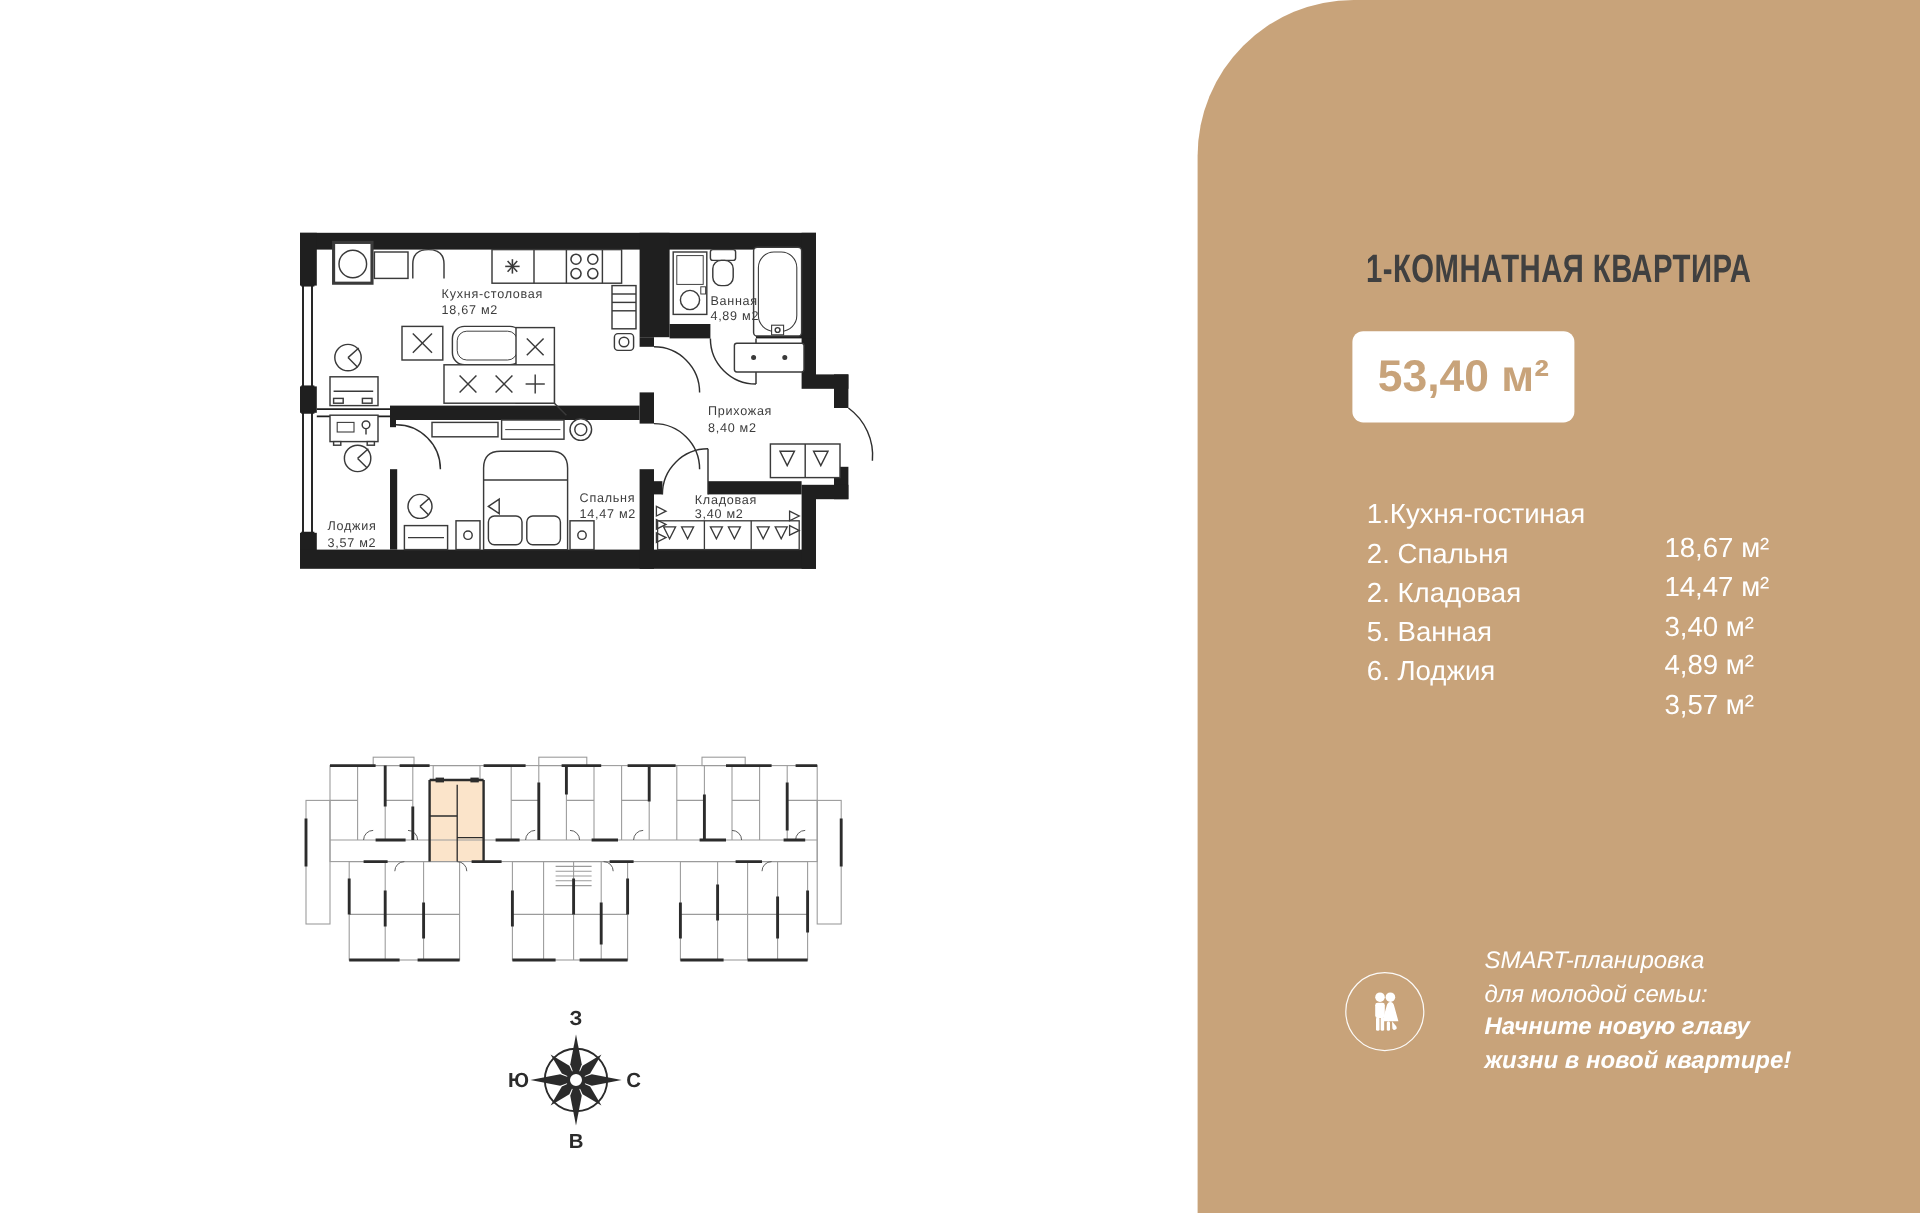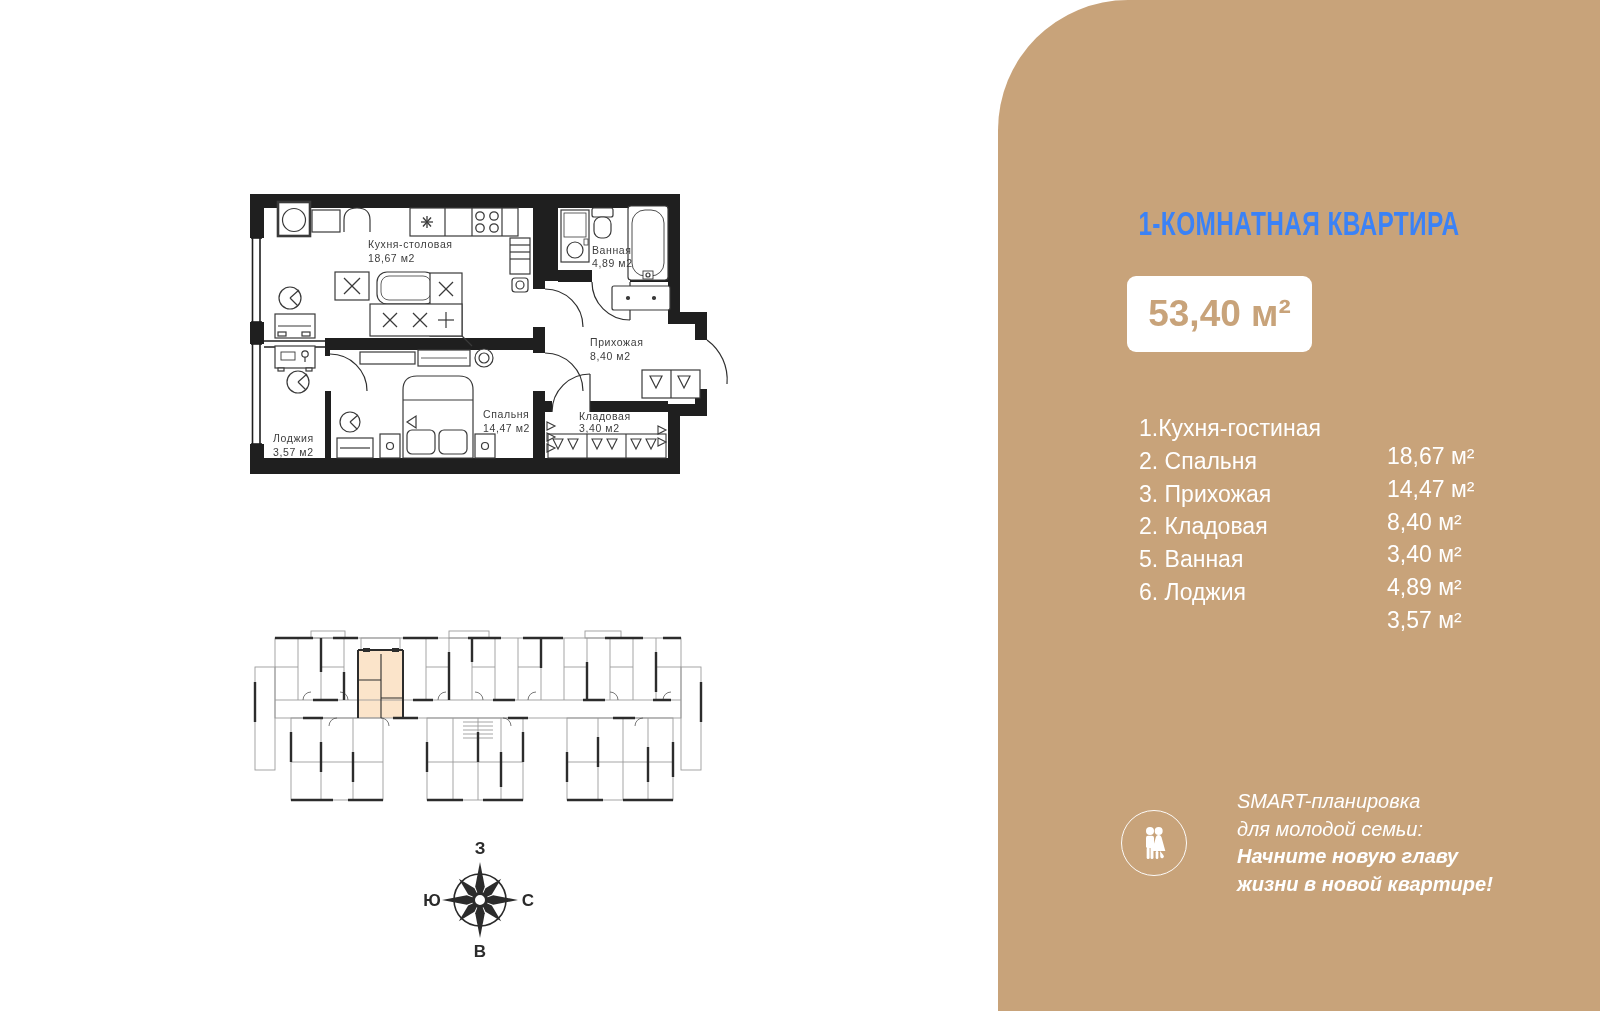--- a/index.html
+++ b/index.html
@@ -2,21 +2,21 @@
 <html><head>
 <meta charset="utf-8">
 <style>
   html,body{margin:0;padding:0;background:#ffffff;}
   .page{position:relative;width:1600px;height:1011px;background:#ffffff;overflow:hidden;
         font-family:"Liberation Sans","DejaVu Sans",sans-serif;}
   
   .panel{position:absolute;left:998px;top:0;width:602px;height:1011px;
          background:#c8a37a;border-top-left-radius:130px;}
   .panel-title{position:absolute;left:998px;top:205px;width:602px;text-align:center;
-               color:#3b82f6;font-weight:700;font-size:33px;letter-spacing:0.5px;white-space:nowrap;}
+               color:#404040;font-weight:700;font-size:33px;letter-spacing:0.5px;white-space:nowrap;}
   .panel-title .condense{display:inline-block;transform:scaleX(0.74);transform-origin:center;}
   .area-badge{position:absolute;left:1127px;top:276px;width:185px;height:76px;background:#ffffff;
               border-radius:9px;display:flex;align-items:center;justify-content:center;}
   .area-badge span{color:#c8a37a;font-weight:700;font-size:37px;}
   .room-list{position:absolute;left:1139px;top:412px;width:370px;}
   .room-row{position:relative;height:32.8px;color:#ffffff;font-size:23px;line-height:32.8px;white-space:nowrap;}
   .room-row .area{position:absolute;left:248px;top:0;margin-top:28px;}
   .smart{position:absolute;left:1121px;top:810px;width:420px;height:120px;}
   .smart-circle{position:absolute;left:0;top:0;width:64px;height:64px;border:1.5px solid rgba(255,255,255,0.95);
                 border-radius:50%;display:flex;align-items:center;justify-content:center;}
@@ -362,24 +362,20 @@
   <div class="room-list">
     <div class="room-row">
       <span>1.Кухня-гостиная</span>
       <span class="area">18,67 м²</span>
     </div>
     <div class="room-row">
       <span>2. Спальня</span>
       <span class="area">14,47 м²</span>
     </div>
     <div class="room-row">
-      <span>3. Прихожая</span>
-      <span class="area">8,40 м²</span>
-    </div>
-    <div class="room-row">
       <span>2. Кладовая</span>
       <span class="area">3,40 м²</span>
     </div>
     <div class="room-row">
       <span>5. Ванная</span>
       <span class="area">4,89 м²</span>
     </div>
     <div class="room-row">
       <span>6. Лоджия</span>
       <span class="area">3,57 м²</span>

